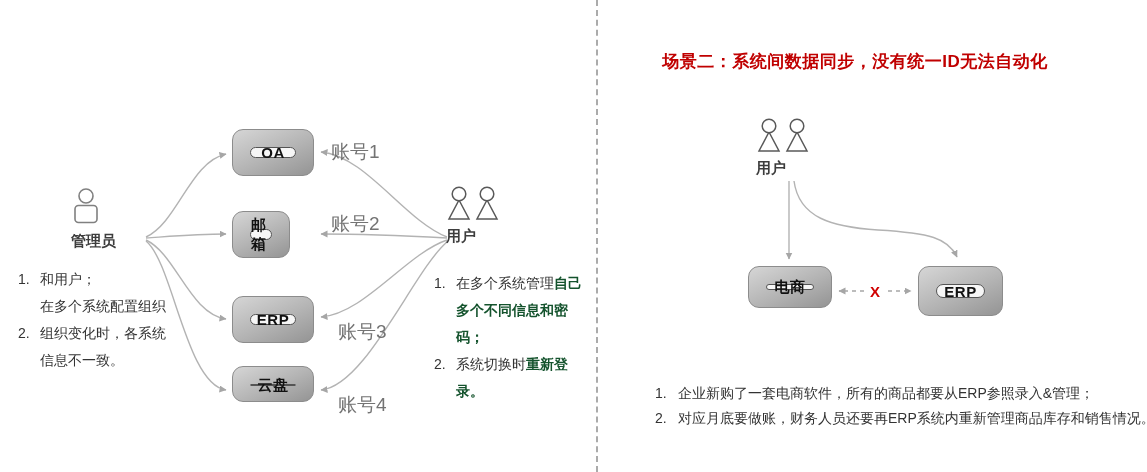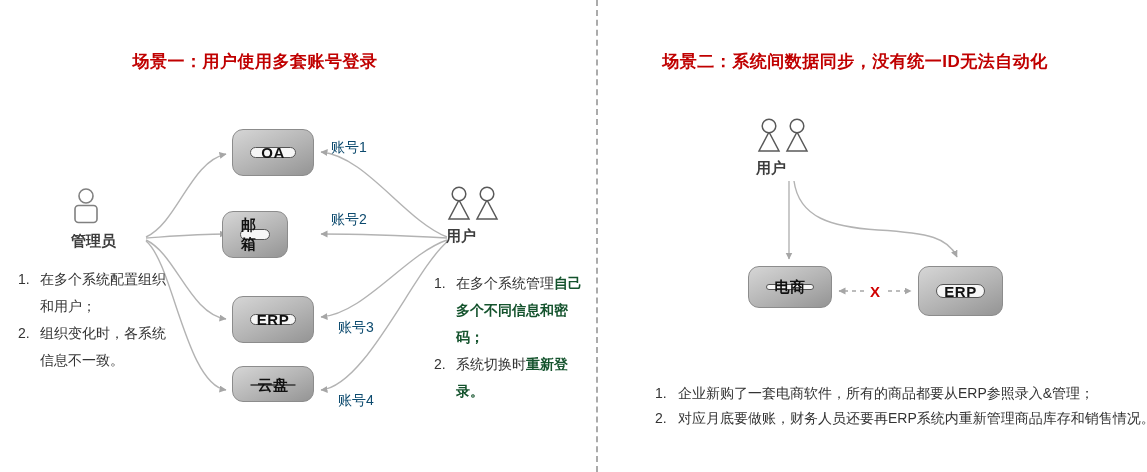--- a/index.html
+++ b/index.html
@@ -31,28 +31,28 @@
     background: linear-gradient(155deg, #d6d6d6 0%, #b3b3b3 55%, #949494 100%);
     border: 1px solid #8c8c8c;
   }
   .sysbox .inner {
     width: 100%; height: 100%; border-radius: 7px;
     background: #f6f6f6; border: 1px solid #545454;
     display: flex; align-items: center; justify-content: center;
     font-size: 15px; font-weight: bold; color: #111111; letter-spacing: 0.5px;
   }
   .box-oa    { left: 232px; top: 129px; width: 82px; height: 47px; }
-  .box-mail  { left: 222px; top: 211px; width: 66px; height: 47px; }
+  .box-mail  { left: 232px; top: 211px; width: 58px; height: 47px; }
   .box-erp1  { left: 232px; top: 296px; width: 82px; height: 47px; }
   .box-cloud { left: 232px; top: 366px; width: 82px; height: 31px; }
   .box-ec    { left: 748px; top: 266px; width: 84px; height: 42px; }
   .box-erp2  { left: 918px; top: 266px; width: 85px; height: 50px; }
 
   .acct-label {
-    position: absolute; font-size: 14px; color: #0c4a6e; white-space: nowrap;
+    position: absolute; font-size: 19px; color: #737373; white-space: nowrap;
   }
   .acct-1 { left: 331px; top: 139px; }
   .acct-2 { left: 331px; top: 211px; text-align: right; }
   .acct-3 { left: 338px; top: 319px; }
   .acct-4 { left: 338px; top: 392px; }
 
   .actor { position: absolute; text-align: left; }
   .actor .actor-label {
     display: block; margin-top: 2px;
     font-size: 15px; font-weight: 600; color: #3d3d3d; white-space: nowrap;
@@ -107,21 +107,20 @@
     </g>
 
     <g stroke="#a6a6a6" stroke-width="1.4" stroke-dasharray="4 4">
       <path d="M864,291 L839,291" marker-end="url(#arr)"></path>
       <path d="M888,291 L911,291" marker-end="url(#arr)"></path>
     </g>
   </svg>
 
   <div class="divider"></div>
 
-  <div class="scene-title s1">场景一：用户使用多套账号登录</div>
 
   <div class="actor actor-admin">
     <svg width="30" height="38" viewBox="0 0 30 38">
       <circle cx="15" cy="8" r="7" fill="#ffffff" stroke="#808080" stroke-width="1.6"></circle>
       <rect x="4" y="17.5" width="22" height="17" rx="3.5" fill="#ffffff" stroke="#808080" stroke-width="1.6"></rect>
     </svg>
     <span class="actor-label">管理员</span>
   </div>
 
   <div class="actor actor-user1">
@@ -149,22 +148,22 @@
 
   <div class="acct-label acct-1">账号1</div>
   <div class="acct-label acct-2">账号2</div>
   <div class="acct-label acct-3">账号3</div>
   <div class="acct-label acct-4">账号4</div>
 
   <div class="notes notes-admin">
     <div class="note-item">
       <span class="num">1.</span>
       <span class="txt">
+        <span style="display:block">和用户；</span>
         <span style="display:block">在多个系统配置组织</span>
-        <span style="display:block">和用户；</span>
       </span>
     </div>
     <div class="note-item">
       <span class="num">2.</span>
       <span class="txt">
         <span style="display:block">组织变化时，各系统</span>
         <span style="display:block">信息不一致。</span>
       </span>
     </div>
   </div>

